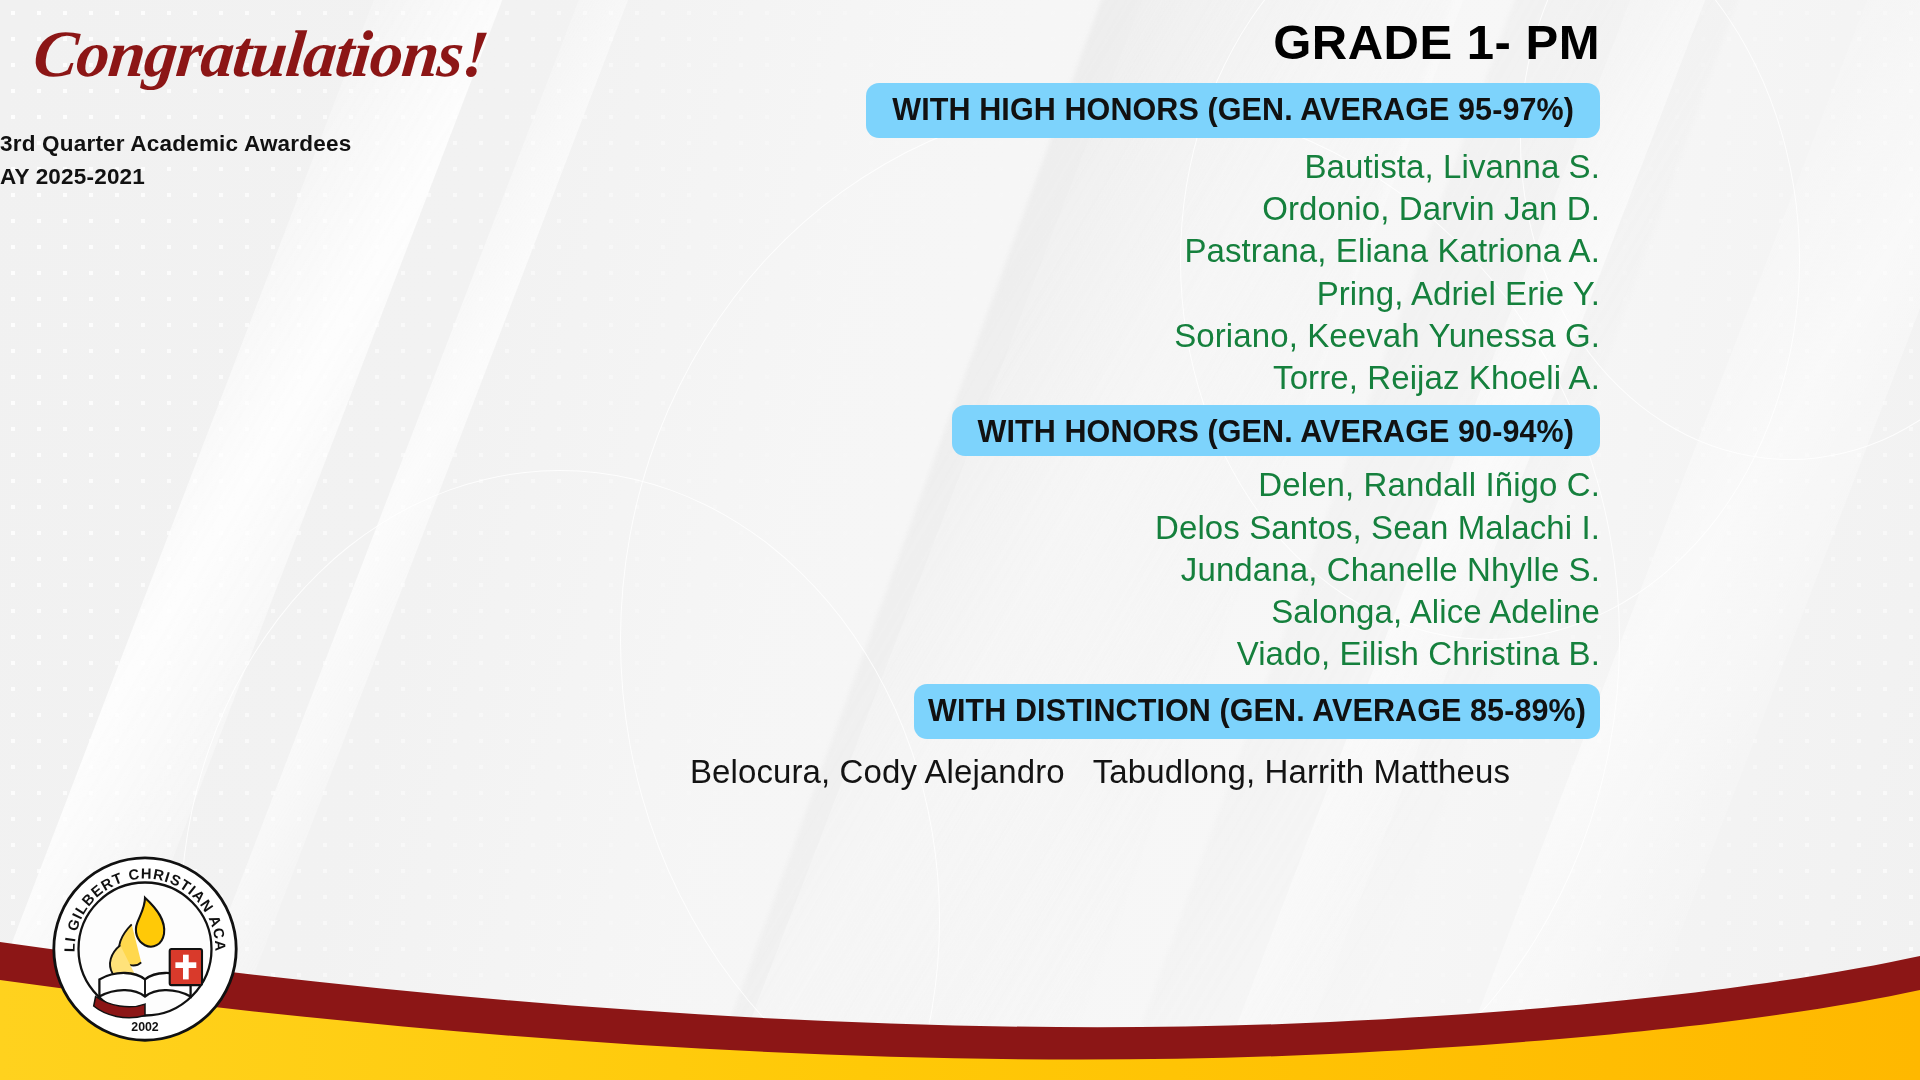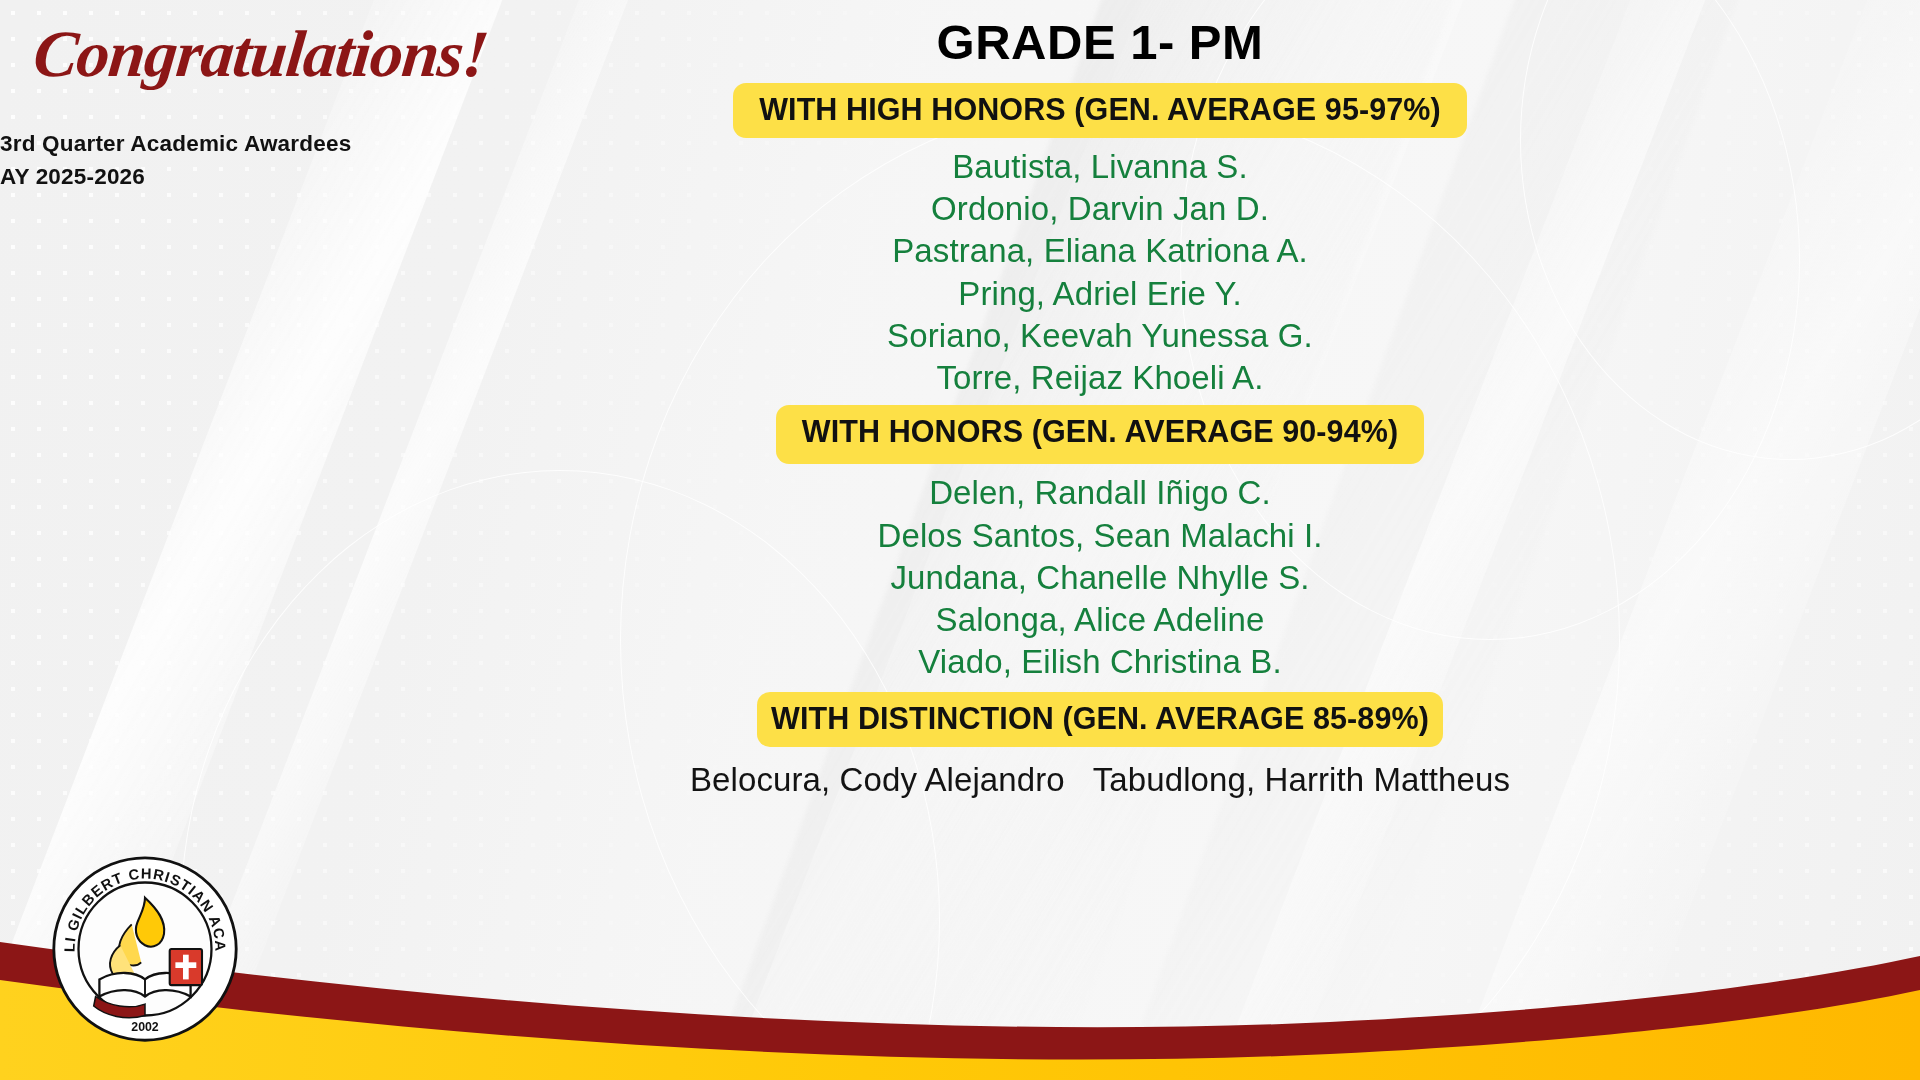--- a/index.html
+++ b/index.html
@@ -79,41 +79,41 @@
     font-weight:700;
     font-size:22.5px;
     line-height:1.45;
     letter-spacing:.2px;
   }
 
   
   #logo { position:absolute; left:50px; bottom:36px; width:190px; height:190px; z-index:7; }
 
   
-  #main { position:absolute; left:600px; top:0; width:1000px; height:1080px; z-index:5; text-align:center; }
+  #main { position:absolute; left:600px; top:0; width:1000px; height:1080px; z-index:5; text-align:right; }
 
   #grade-title {
     margin-top:14px;
     font-size:49px;
     font-weight:700;
     letter-spacing:.5px;
     color:#000;
   }
 
   .banner {
     display:inline-block;
-    background:#fde047;
+    background:#7dd3fc;
     border-radius:13px;
     color:#111;
     font-weight:700;
     letter-spacing:.1px;
     white-space:nowrap;
   }
   .banner.b1 { font-size:30.5px; padding:9px 26px 11px; margin-top:13px; }
-  .banner.b2 { font-size:30.5px; padding:9px 26px 15px; margin-top:6px; }
+  .banner.b2 { font-size:30.5px; padding:9px 26px 7px; margin-top:6px; }
   .banner.b3 { font-size:30.5px; padding:9px 14px 11px; margin-top:8px; }
 
   .name-list { margin-top:8px; }
   .name-list .name {
     font-size:33px;
     line-height:1.28;
     color:#15803d;
     letter-spacing:.1px;
     font-weight:400;
   }
@@ -157,21 +157,21 @@
     </linearGradient>
   </defs>
   <path d="M0,112 C420,172 900,212 1330,192 C1620,178 1810,150 1920,126 L1920,250 L0,250 Z" fill="#8C1616"></path>
   <path d="M0,150 C420,208 900,244 1330,224 C1620,210 1810,184 1920,160 L1920,250 L0,250 Z" fill="url(#ylw)"></path>
 </svg>
 
 <div id="left-col">
   <div id="congrats">Congratulations!</div>
   <div id="subtitle-wrap">
     <div>3rd Quarter Academic Awardees</div>
-    <div>AY 2025-2026</div>
+    <div>AY 2025-2021</div>
   </div>
 </div>
 
 <svg id="logo" viewBox="0 0 200 200">
   <defs>
     <path id="arcTop" d="M 26,100 A 74,74 0 0 1 174,100"></path>
     <path id="arcBot" d="M 32,100 A 68,68 0 0 0 168,100"></path>
   </defs>
   <circle cx="100" cy="100" r="96" fill="#ffffff" stroke="#111" stroke-width="3"></circle>
   <circle cx="100" cy="100" r="70" fill="#fdfdfd" stroke="#111" stroke-width="2.4"></circle>

